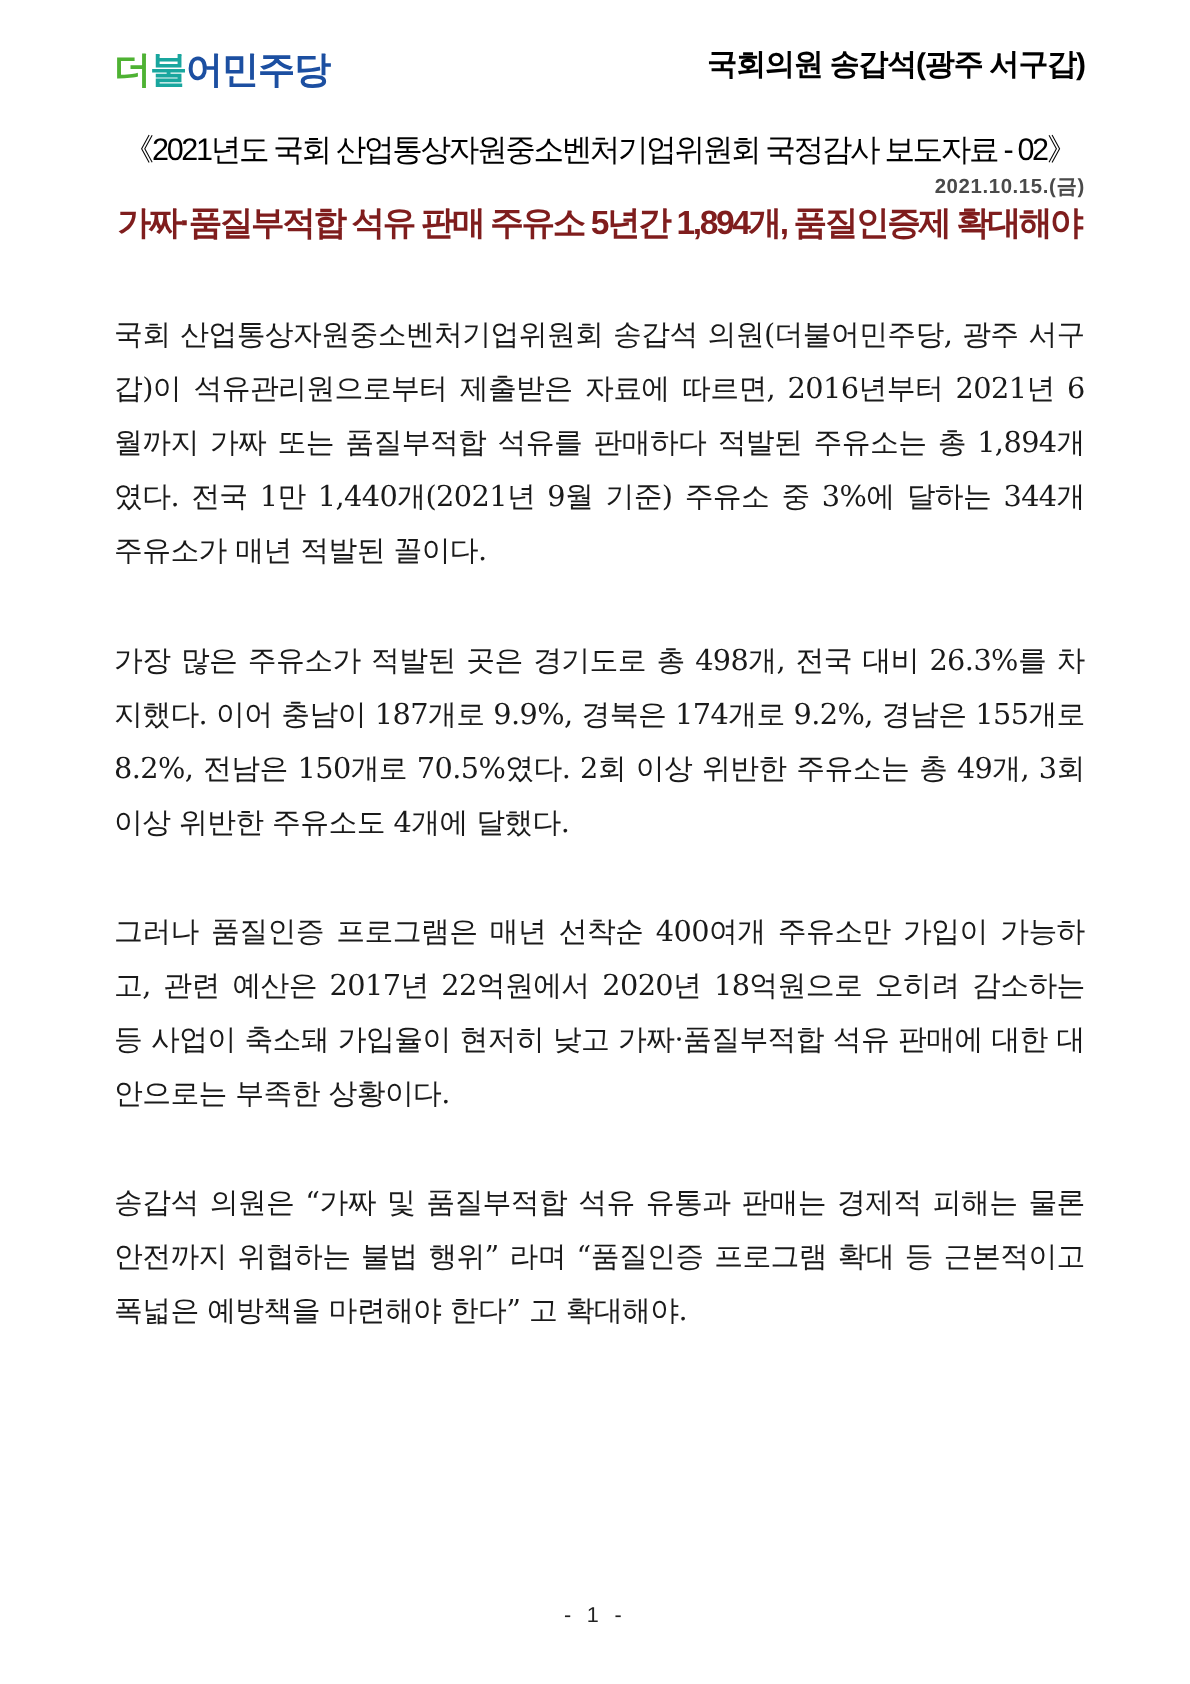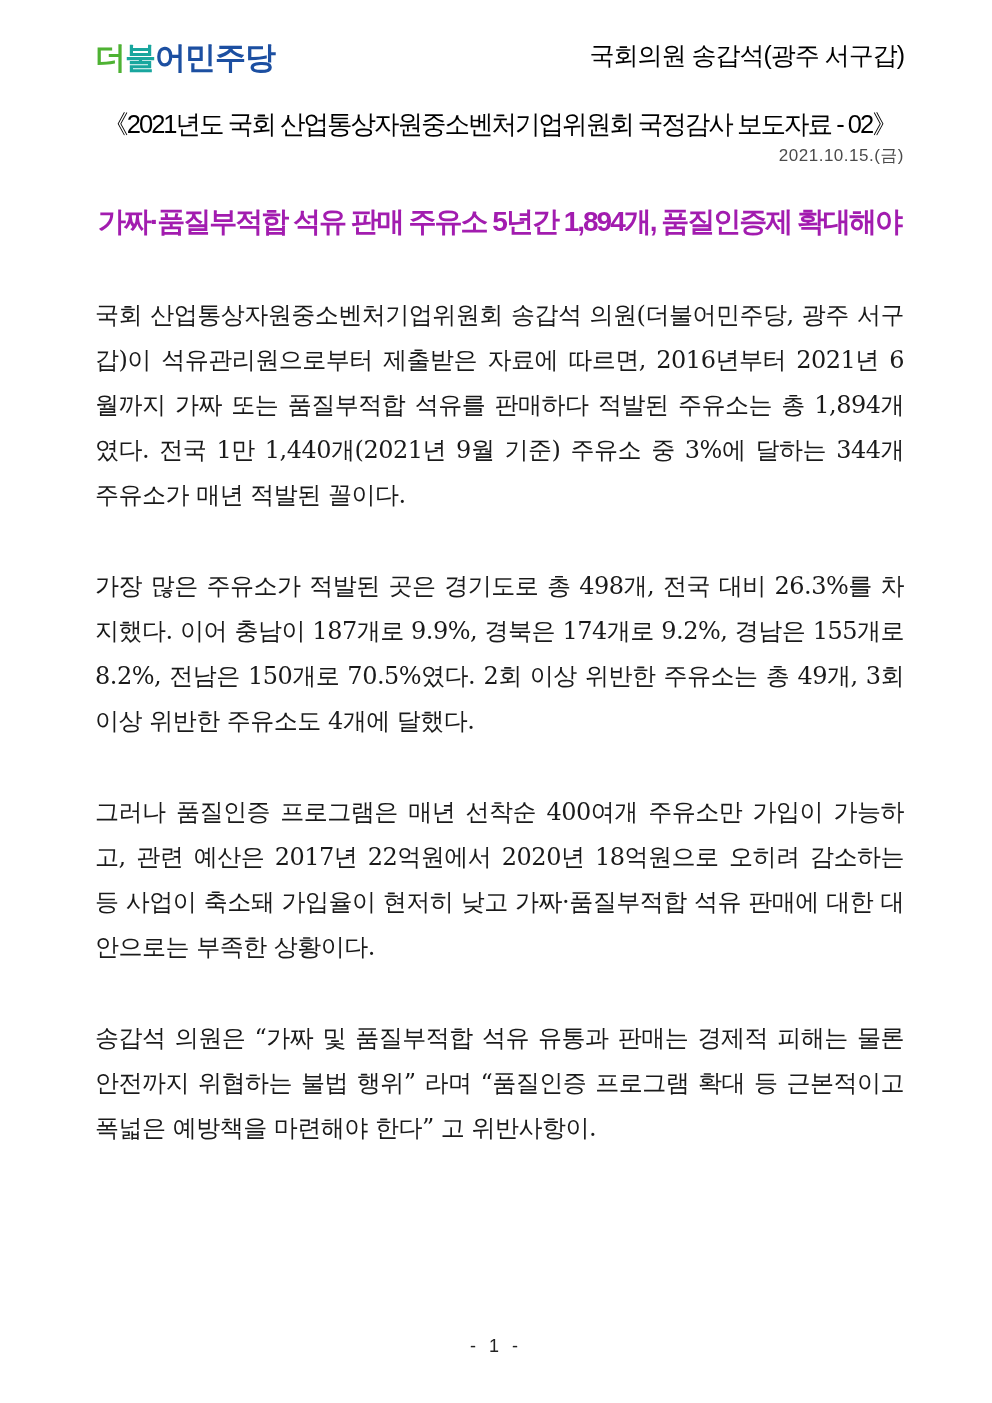--- a/index.html
+++ b/index.html
@@ -20,35 +20,35 @@
     width: 992px;
     height: 1403px;
     box-sizing: border-box;
     padding: 38px 88px 0 95px;
   }
 
   
   .header-row {
     display: flex;
     justify-content: space-between;
-    align-items: center;
+    align-items: flex-start;
     margin-bottom: 30px;
   }
   .party-logo {
     font-family: "Liberation Sans", sans-serif;
     font-weight: 900;
     font-size: 31px;
     letter-spacing: -1px;
     line-height: 1;
     padding-top: 4px;
     white-space: nowrap;
   }
   .member-name {
     font-family: "Liberation Sans", sans-serif;
-    font-weight: 400;
+    font-weight: 700;
     font-size: 25px;
     letter-spacing: -1px;
     line-height: 1.3;
     color: #000;
     white-space: nowrap;
   }
 
   
   .release-title {
     text-align: center;
@@ -61,31 +61,31 @@
     margin-top: 34px;
     white-space: nowrap;
   }
   .release-date {
     text-align: right;
     font-family: "Liberation Sans", sans-serif;
     font-size: 17px;
     color: #4a4a4a;
     margin-top: 2px;
     letter-spacing: 0.5px;
+    font-weight: bold;
   }
 
   
   .headline {
-    margin-top: 36px;
     text-align: center;
     font-family: "Liberation Sans", sans-serif;
     font-weight: 900;
     font-size: 28px;
     letter-spacing: -2px;
-    color: #a21caf;
+    color: #7f1d1d;
     white-space: nowrap;
   }
 
   
   .body-text {
     margin-top: 52px;
   }
   .body-text p {
     font-family: "DejaVu Serif", serif;
     font-size: 24px;
@@ -126,18 +126,18 @@
 
   <div class="release-title">《2021년도 국회 산업통상자원중소벤처기업위원회 국정감사 보도자료 - 02》</div>
   <div class="release-date">2021.10.15.(금)</div>
 
   <div class="headline">가짜·품질부적합 석유 판매 주유소 5년간 1,894개, 품질인증제 확대해야</div>
 
   <div class="body-text">
       <p>국회 산업통상자원중소벤처기업위원회 송갑석 의원(더불어민주당, 광주 서구갑)이 석유관리원으로부터 제출받은 자료에 따르면, 2016년부터 2021년 6월까지 가짜 또는 품질부적합 석유를 판매하다 적발된 주유소는 총 1,894개였다. 전국 1만 1,440개(2021년 9월 기준) 주유소 중 3%에 달하는 344개 주유소가 매년 적발된 꼴이다.</p>
       <p>가장 많은 주유소가 적발된 곳은 경기도로 총 498개, 전국 대비 26.3%를 차지했다. 이어 충남이 187개로 9.9%, 경북은 174개로 9.2%, 경남은 155개로 8.2%, 전남은 150개로 70.5%였다. 2회 이상 위반한 주유소는 총 49개, 3회 이상 위반한 주유소도 4개에 달했다.</p>
       <p>그러나 품질인증 프로그램은 매년 선착순 400여개 주유소만 가입이 가능하고, 관련 예산은 2017년 22억원에서 2020년 18억원으로 오히려 감소하는 등 사업이 축소돼 가입율이 현저히 낮고 가짜·품질부적합 석유 판매에 대한 대안으로는 부족한 상황이다.</p>
-      <p>송갑석 의원은 “가짜 및 품질부적합 석유 유통과 판매는 경제적 피해는 물론 안전까지 위협하는 불법 행위” 라며 “품질인증 프로그램 확대 등 근본적이고 폭넓은 예방책을 마련해야 한다” 고 위반사항이.</p>
+      <p>송갑석 의원은 “가짜 및 품질부적합 석유 유통과 판매는 경제적 피해는 물론 안전까지 위협하는 불법 행위” 라며 “품질인증 프로그램 확대 등 근본적이고 폭넓은 예방책을 마련해야 한다” 고 확대해야.</p>
     </div>
 
   <div class="page-footer">- 1 -</div>
 
 </div>
 
 </body></html>

